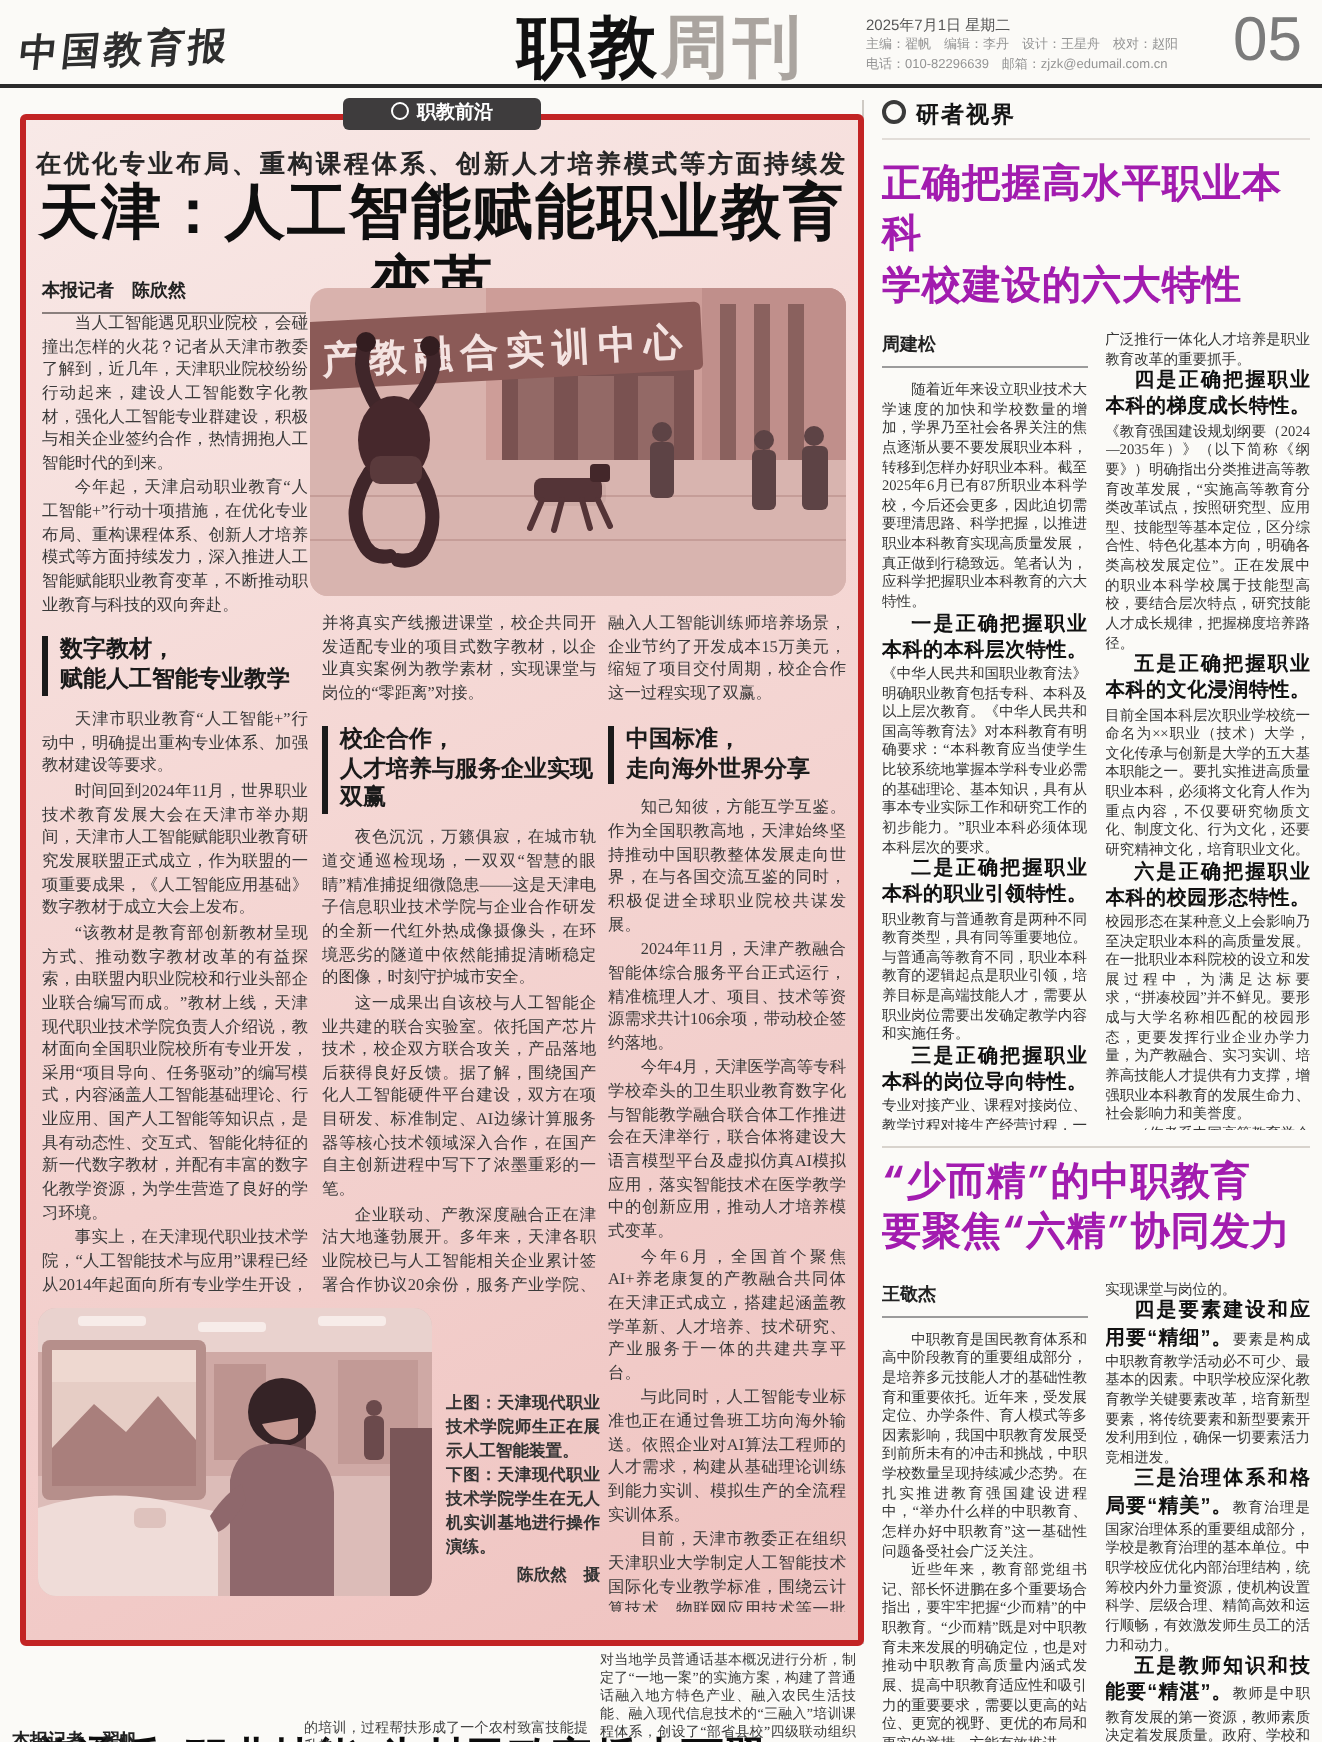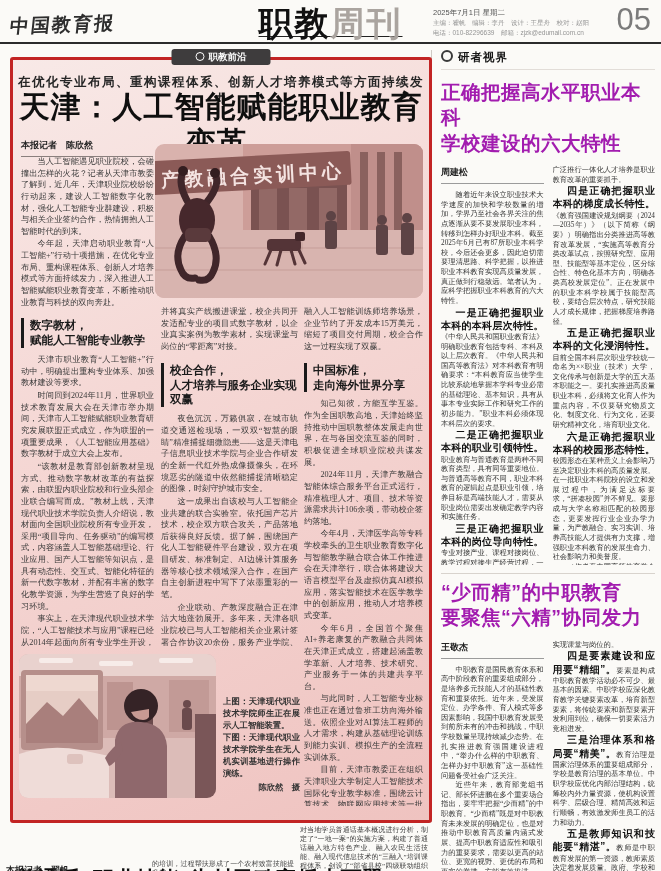--- a/index.html
+++ b/index.html
@@ -2,21 +2,21 @@
 <html><head>
 <meta charset="utf-8">
 <style>
   html,body{margin:0;padding:0;background:#e8e6e2;}
   .paper{position:relative;width:661px;height:871px;background:#fbfaf7;overflow:hidden;
          font-family:"Liberation Serif","DejaVu Serif",serif;color:#222;}
   
   .logo{position:absolute;left:10px;top:12px;font-size:19px;font-weight:700;color:#2e2e2e;
         transform:skewX(-8deg) rotate(-2deg);letter-spacing:2px;font-family:"DejaVu Serif",serif;}
   .mh-center{position:absolute;left:50%;top:1px;transform:translateX(-50%);white-space:nowrap;
-             font-family:"Liberation Sans","DejaVu Sans",sans-serif;text-decoration:underline;}
+             font-family:"Liberation Sans","DejaVu Sans",sans-serif;}
   .mh-bold{font-size:34px;font-weight:900;color:#111;letter-spacing:2px;}
   .mh-light{font-size:34px;font-weight:800;color:#aaa49f;letter-spacing:2px;}
   .mh-right{position:absolute;right:72px;top:7px;text-align:left;line-height:1.5;
             font-family:"Liberation Sans","DejaVu Sans",sans-serif;}
   .mh-date{font-size:7.5px;color:#555;}
   .mh-credits{font-size:6.5px;color:#949494;}
   .page-num{position:absolute;right:10px;top:2px;font-size:31px;color:#7b7b7b;
             font-family:"Liberation Sans","DejaVu Sans",sans-serif;}
   .rule-top{position:absolute;left:0;top:42px;width:661px;height:2px;background:#2b2b2b;}
   .vdiv{position:absolute;left:431px;top:50px;width:1px;height:772px;background:#cfcac4;}
@@ -242,21 +242,21 @@
         <p class="noind">广泛推行一体化人才培养是职业教育改革的重要抓手。</p>
         <p><b>四是正确把握职业本科的梯度成长特性。</b><span>《教育强国建设规划纲要（2024—2035年）》（以下简称《纲要》）明确指出分类推进高等教育改革发展，“实施高等教育分类改革试点，按照研究型、应用型、技能型等基本定位，区分综合性、特色化基本方向，明确各类高校发展定位”。正在发展中的职业本科学校属于技能型高校，要结合层次特点，研究技能人才成长规律，把握梯度培养路径。</span></p>
         <p><b>五是正确把握职业本科的文化浸润特性。</b><span>目前全国本科层次职业学校统一命名为××职业（技术）大学，文化传承与创新是大学的五大基本职能之一。要扎实推进高质量职业本科，必须将文化育人作为重点内容，不仅要研究物质文化、制度文化、行为文化，还要研究精神文化，培育职业文化。</span></p>
         <p><b>六是正确把握职业本科的校园形态特性。</b><span>校园形态在某种意义上会影响乃至决定职业本科的高质量发展。在一批职业本科院校的设立和发展过程中，为满足达标要求，“拼凑校园”并不鲜见。要形成与大学名称相匹配的校园形态，更要发挥行业企业办学力量，为产教融合、实习实训、培养高技能人才提供有力支撑，增强职业本科教育的发展生命力、社会影响力和美誉度。</span></p>
         <p>（作者系中国高等教育学会职业技术教育分会理事长、浙江金融职业学院原党委书记）</p>
       </div>
     </div>
 
     <hr class="hrule">
 
-    <h2 class="rhead" style="margin-top:4px;"><span>“少而精”的中职教育</span><br><span>要聚焦“六精”协同发力</span></h2>
+    <h2 class="rhead" style="margin-top:4px;font-family:Liberation Mono, monospace;"><span>“少而精”的中职教育</span><br><span>要聚焦“六精”协同发力</span></h2>
 
     <div class="cols2 h245">
       <div class="rcol">
         <div class="rbyline">王敬杰</div>
         <p>中职教育是国民教育体系和高中阶段教育的重要组成部分，是培养多元技能人才的基础性教育和重要依托。近年来，受发展定位、办学条件、育人模式等多因素影响，我国中职教育发展受到前所未有的冲击和挑战，中职学校数量呈现持续减少态势。在扎实推进教育强国建设进程中，“举办什么样的中职教育、怎样办好中职教育”这一基础性问题备受社会广泛关注。</p>
         <p>近些年来，教育部党组书记、部长怀进鹏在多个重要场合指出，要牢牢把握“少而精”的中职教育。“少而精”既是对中职教育未来发展的明确定位，也是对推动中职教育高质量内涵式发展、提高中职教育适应性和吸引力的重要要求，需要以更高的站位、更宽的视野、更优的布局和更实的举措，方能有效推进。</p>
 
       </div>
       <div class="rcol">
         <p class="noind">实现课堂与岗位的。</p>

